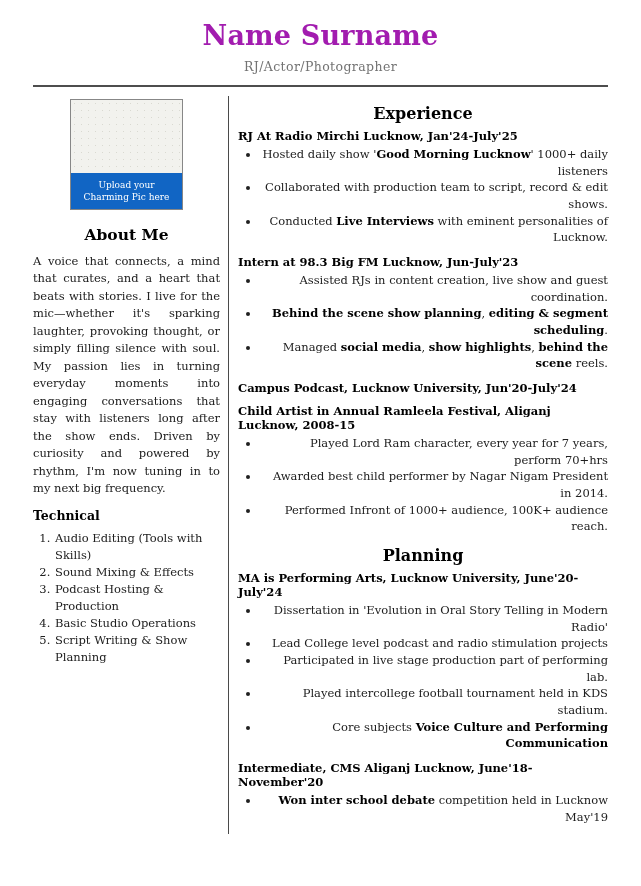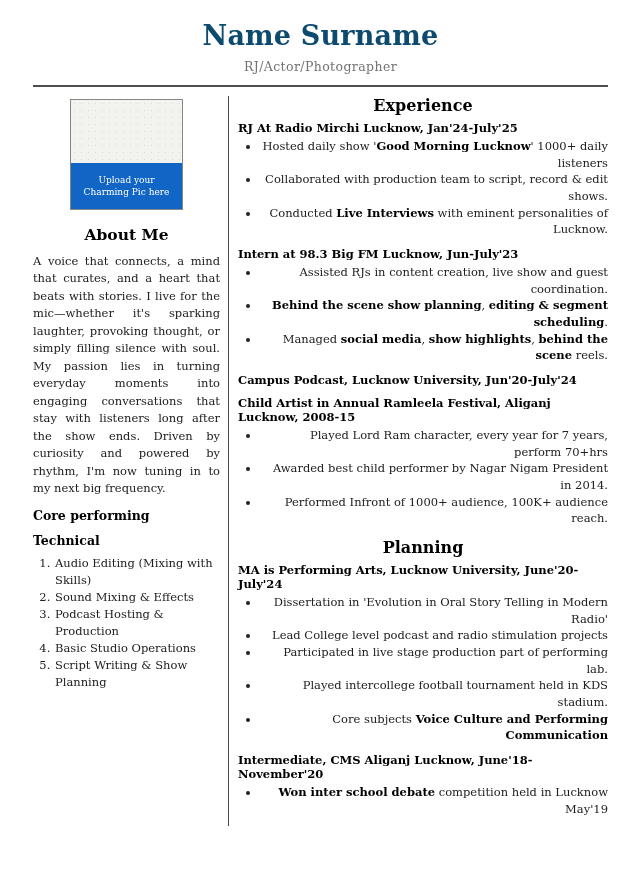--- a/index.html
+++ b/index.html
@@ -12,53 +12,53 @@
   html,body{background:#fff;}
   body{
     width:641px;height:886px;overflow:hidden;
     font-family:"DejaVu Serif","Liberation Serif",serif;
     color:var(--ink);
   }
   .page{width:641px;height:886px;background:#fff;}
 
   
   .header{text-align:center;padding-top:20px;}
-  .name{font-size:27px;font-weight:bold;color:#0c4a6e;letter-spacing:.2px;}
+  .name{font-size:27px;font-weight:bold;color:#a21caf;letter-spacing:.2px;}
   .subtitle{font-size:12.5px;margin-top:8px;letter-spacing:.4px;color:#737373;}
   .header-rule{border:none;border-top:2px solid var(--rule);margin:11px 33px 0 33px;}
 
   
   .columns{display:flex;padding:9px 33px 0 33px;align-items:stretch;}
   .left{width:187px;flex:0 0 187px;}
   .right{flex:1;border-left:1.5px solid #4a4a4a;margin-left:8px;padding-left:9px;min-width:0;}
 
   
   .photo-box{
     width:113px;height:111px;margin:3px auto 0 auto;
     border:1px solid #878787;display:flex;flex-direction:column;
   }
   .photo-area{
     flex:1;background-color:#f2f2ee;
     background-image:radial-gradient(#d9d9d1 0.8px, transparent 0.8px);
     background-size:7px 7px;
   }
   .photo-band{
-    height:46px;background:var(--band);color:#fff;
+    height:36px;background:var(--band);color:#fff;
     font-size:9px;line-height:1.35;text-align:center;
     display:flex;align-items:center;justify-content:center;
     padding:16px 6px;cursor:pointer;
   }
   .h-left{font-size:15.5px;font-weight:bold;color:#000;text-align:center;margin:15px 0 9px 0;}
   .about-text{font-size:11.5px;line-height:1.52;text-align:justify;}
   .group-label{font-size:12.5px;font-weight:bold;color:#000;margin:10px 0 7px 0;}
   .skill-list{font-size:11.5px;line-height:1.48;padding-left:21px;margin:0 0 2px 0;}
   .skill-list li{padding-left:1px;}
 
   
-  .h-section{font-size:16px;font-weight:bold;color:#000;text-align:center;margin:0 0 6px 0;}
+  .h-section{font-size:16px;font-weight:bold;color:#000;text-align:center;margin:8px 0 6px 0;}
   .h-section.later{margin-top:11px;}
   .entry{margin-bottom:9px;}
   .entry-h{font-size:11.5px;font-weight:bold;color:#000;margin:3px 0 3px 0;}
   .entry-h b{font-weight:bold;}
   .entry ul{list-style:disc;padding-left:22px;margin:0;text-align:right;}
   .entry li{font-size:11.5px;line-height:1.45;padding-left:0;}
   .entry li b, .contact-line b{color:#000;}
 </style>
 </head>
 <body>
@@ -77,24 +77,23 @@
 
       <div class="photo-box">
         <div class="photo-area"></div>
         <div class="photo-band">Upload your Charming Pic here</div>
       </div>
 
       <div class="h-left">About Me</div>
       <p class="about-text">A voice that connects, a mind that curates, and a heart that beats with stories. I live for the mic—whether it's sparking laughter, provoking thought, or simply filling silence with soul. My passion lies in turning everyday moments into engaging conversations that stay with listeners long after the show ends. Driven by curiosity and powered by rhythm, I'm now tuning in to my next big frequency.</p>
 
       <div>
-          <div class="group-label">Core performing</div>
           <div class="group-label">Technical</div>
           <ol class="skill-list">
-            <li>Audio Editing (Mixing with Skills)</li>
+            <li>Audio Editing (Tools with Skills)</li>
             <li>Sound Mixing &amp; Effects</li>
             <li>Podcast Hosting &amp; Production</li>
             <li>Basic Studio Operations</li>
             <li>Script Writing &amp; Show Planning</li>
           </ol>
         </div>
 
     </div>
 
     <div class="right">

